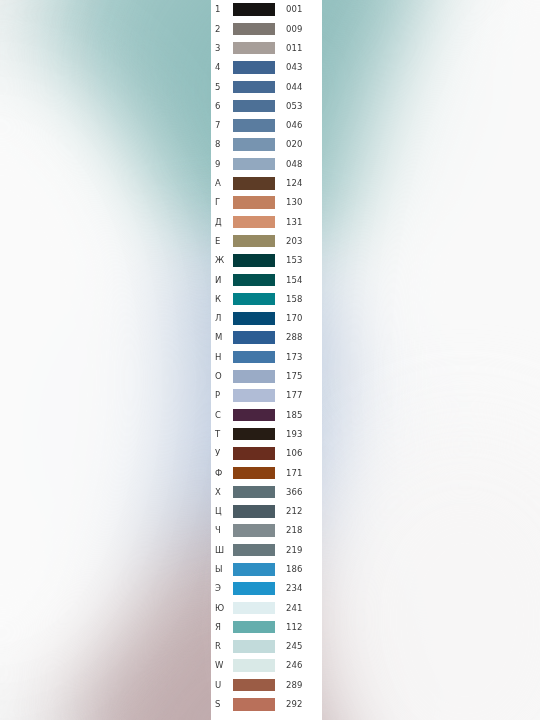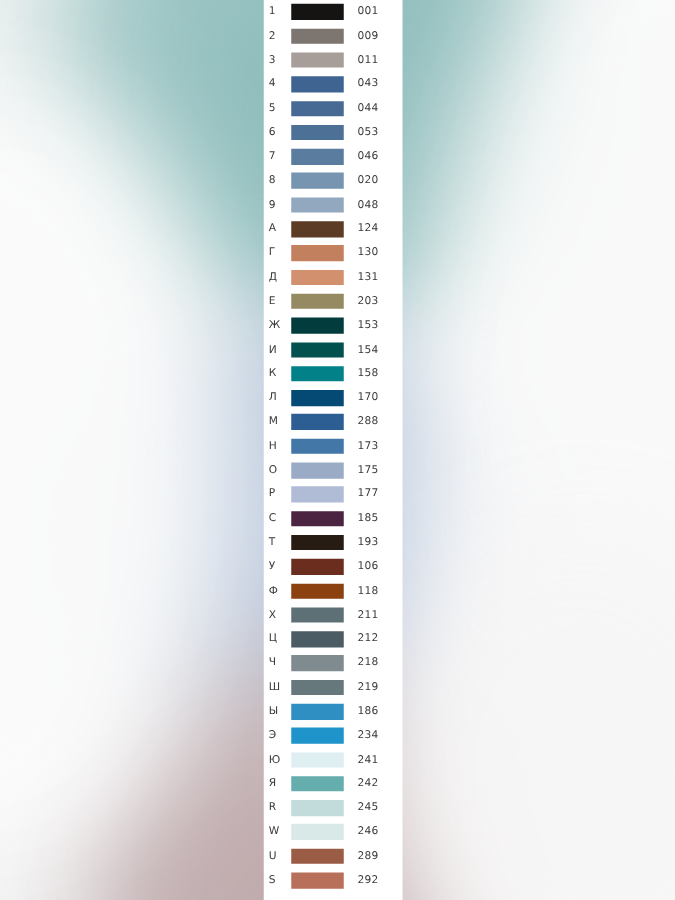--- a/index.html
+++ b/index.html
@@ -261,26 +261,26 @@
         <div class="row-code">193</div>
       </div>
       <div class="legend-row">
         <div class="row-key">У</div>
         <div class="row-swatch" style="background-color: rgb(106, 45, 30);"></div>
         <div class="row-code">106</div>
       </div>
       <div class="legend-row">
         <div class="row-key">Ф</div>
         <div class="row-swatch" style="background-color: rgb(139, 65, 16);"></div>
-        <div class="row-code">118</div>
+        <div class="row-code">171</div>
       </div>
       <div class="legend-row">
         <div class="row-key">Х</div>
         <div class="row-swatch" style="background-color: rgb(93, 112, 118);"></div>
-        <div class="row-code">211</div>
+        <div class="row-code">366</div>
       </div>
       <div class="legend-row">
         <div class="row-key">Ц</div>
         <div class="row-swatch" style="background-color: rgb(75, 92, 100);"></div>
         <div class="row-code">212</div>
       </div>
       <div class="legend-row">
         <div class="row-key">Ч</div>
         <div class="row-swatch" style="background-color: rgb(128, 139, 143);"></div>
         <div class="row-code">218</div>
@@ -301,21 +301,21 @@
         <div class="row-code">234</div>
       </div>
       <div class="legend-row">
         <div class="row-key">Ю</div>
         <div class="row-swatch" style="background-color: rgb(223, 238, 240);"></div>
         <div class="row-code">241</div>
       </div>
       <div class="legend-row">
         <div class="row-key">Я</div>
         <div class="row-swatch" style="background-color: rgb(101, 174, 173);"></div>
-        <div class="row-code">242</div>
+        <div class="row-code">112</div>
       </div>
       <div class="legend-row">
         <div class="row-key">R</div>
         <div class="row-swatch" style="background-color: rgb(194, 219, 219);"></div>
         <div class="row-code">245</div>
       </div>
       <div class="legend-row">
         <div class="row-key">W</div>
         <div class="row-swatch" style="background-color: rgb(217, 233, 231);"></div>
         <div class="row-code">246</div>

